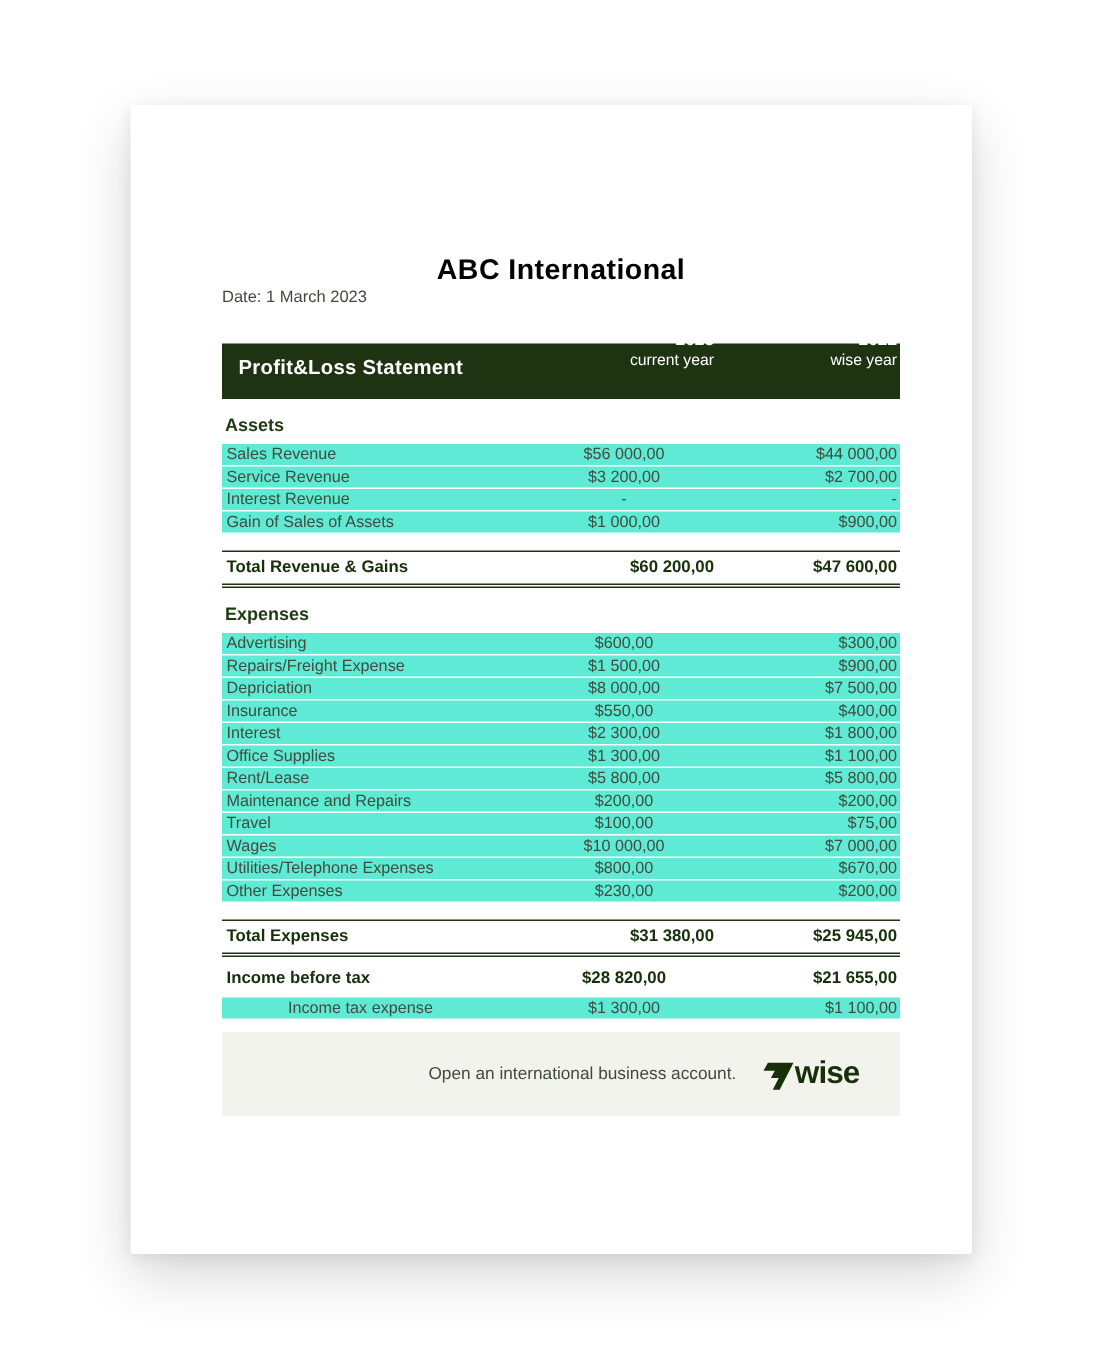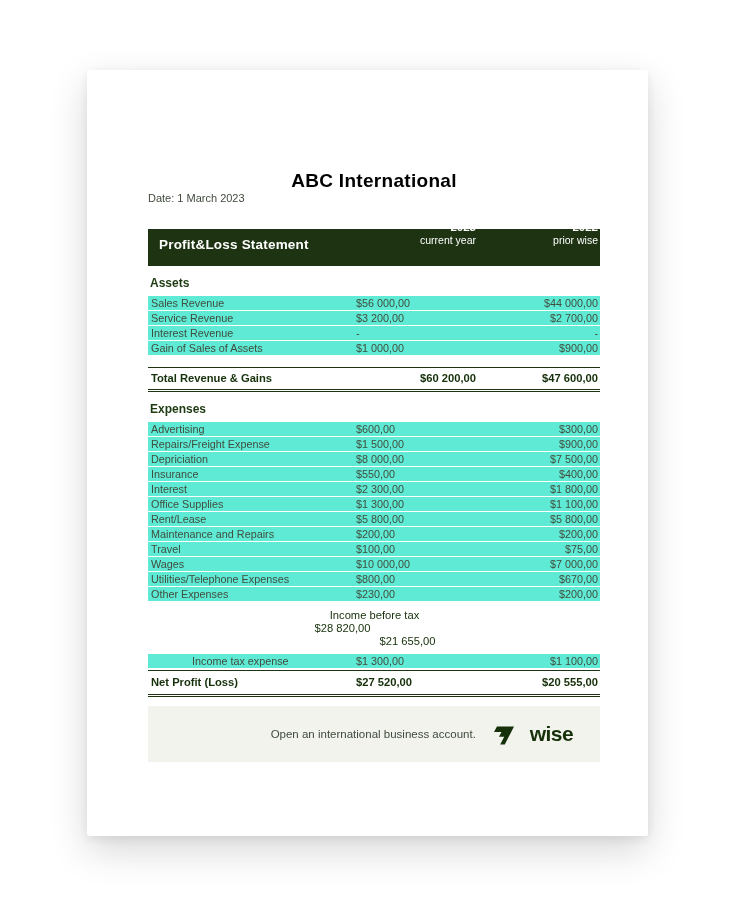--- a/index.html
+++ b/index.html
@@ -39,53 +39,53 @@
     margin:10px 0 6px 0;padding-left:2px;line-height:14px;
   }
   .rows{display:block;}
   .row{
     display:flex;align-items:center;
     background:#5eead4;margin-bottom:1px;
     height:14px;font-size:10.8px;color:#414d3e;
     padding:0 2px 0 3px;
   }
   .row .lbl{flex:1;text-align:left;}
-  .row .v1{width:120px;text-align:left;}
+  .row .v1{width:120px;text-align:center;}
   .row .v2{width:122px;text-align:right;}
   .total-row{
     display:flex;align-items:center;
     margin-top:12px;
     border-top:1px solid #1d3311;
     border-bottom:3px double #1d3311;
     padding:4px 2px 4px 3px;
     font-size:11.2px;font-weight:bold;color:#16300a;line-height:13px;
   }
   .total-row .lbl{flex:1;}
   .total-row .v1{width:120px;text-align:right;}
   .total-row .v2{width:122px;text-align:right;}
   .summary .row.sum-bold{
     background:#ffffff;height:auto;
     padding:5px 2px 5px 3px;margin-top:3px;margin-bottom:0;
-    font-size:11.2px;font-weight:normal;color:#16300a;line-height:13px;flex-direction:column;
+    font-size:11.2px;font-weight:bold;color:#16300a;line-height:13px;
   }
   .summary .row.sum-light{margin-top:1px;padding-left:44px;}
   .summary .row.sum-final{
     background:#ffffff;height:auto;
     margin-top:2px;margin-bottom:0;
     border-top:1px solid #1d3311;border-bottom:3px double #1d3311;
     padding:5px 2px 5px 3px;
     font-size:11.2px;font-weight:bold;color:#16300a;line-height:13px;
   }
   .footer-banner{
     margin-top:9px;height:56px;background:#f1f3ec;
     display:flex;align-items:center;justify-content:flex-end;
     padding-right:27px;box-sizing:border-box;gap:18px;
   }
   .footer-cta{font-size:11.5px;color:#3f4a3c;}
-  .wise-logo{display:flex;align-items:flex-start;gap:16px;text-decoration:none;}
+  .wise-logo{display:flex;align-items:flex-start;gap:1px;text-decoration:none;}
   .wise-logo svg{display:block;margin-top:3px;}
   .wise-word{
     font-size:21px;font-weight:bold;color:#16300a;
     letter-spacing:-0.6px;line-height:21px;
   }
 </style>
 </head>
 <body>
 
 <div class="page">
@@ -94,21 +94,21 @@
   <div class="doc-date">Date: 1 March 2023</div>
 
   <div class="statement-bar">
     <div class="statement-title">Profit&amp;Loss Statement</div>
     <div class="colhead c1">
       <div class="year">2023</div>
       <div class="sub">current year</div>
     </div>
     <div class="colhead c2">
       <div class="year">2022</div>
-      <div class="sub">prior wise</div>
+      <div class="sub">wise year</div>
     </div>
   </div>
 
   <div>
     <div class="section-heading">Assets</div>
     <div class="rows">
         <div class="row">
           <span class="lbl">Sales Revenue</span>
           <span class="v1">$56 000,00</span>
           <span class="v2">$44 000,00</span>
@@ -193,37 +193,37 @@
           <span class="lbl">Utilities/Telephone Expenses</span>
           <span class="v1">$800,00</span>
           <span class="v2">$670,00</span>
         </div>
         <div class="row">
           <span class="lbl">Other Expenses</span>
           <span class="v1">$230,00</span>
           <span class="v2">$200,00</span>
         </div>
       </div>
+    <div class="total-row">
+      <span class="lbl">Total Expenses</span>
+      <span class="v1">$31 380,00</span>
+      <span class="v2">$25 945,00</span>
+    </div>
   </div>
 
   <div class="summary">
       <div class="row sum-bold">
         <span class="lbl">Income before tax</span>
         <span class="v1">$28 820,00</span>
         <span class="v2">$21 655,00</span>
       </div>
       <div class="row sum-light">
         <span class="lbl">Income tax expense</span>
         <span class="v1">$1 300,00</span>
         <span class="v2">$1 100,00</span>
-      </div>
-      <div class="row sum-final">
-        <span class="lbl">Net Profit (Loss)</span>
-        <span class="v1">$27 520,00</span>
-        <span class="v2">$20 555,00</span>
       </div>
     </div>
 
   <div class="footer-banner">
     <span class="footer-cta">Open an international business account.</span>
     <span class="wise-logo">
       <span>
         <svg width="20" height="19" viewBox="0 0 21 19" xmlns="http://www.w3.org/2000/svg" aria-hidden="true">
           <path d="M3.1 0 L21 0 L11.3 19 L6.5 19 L10.7 10.8 L5.2 10.8 L7.9 5.7 L0 5.7 Z" fill="#16300a"></path>
         </svg>

